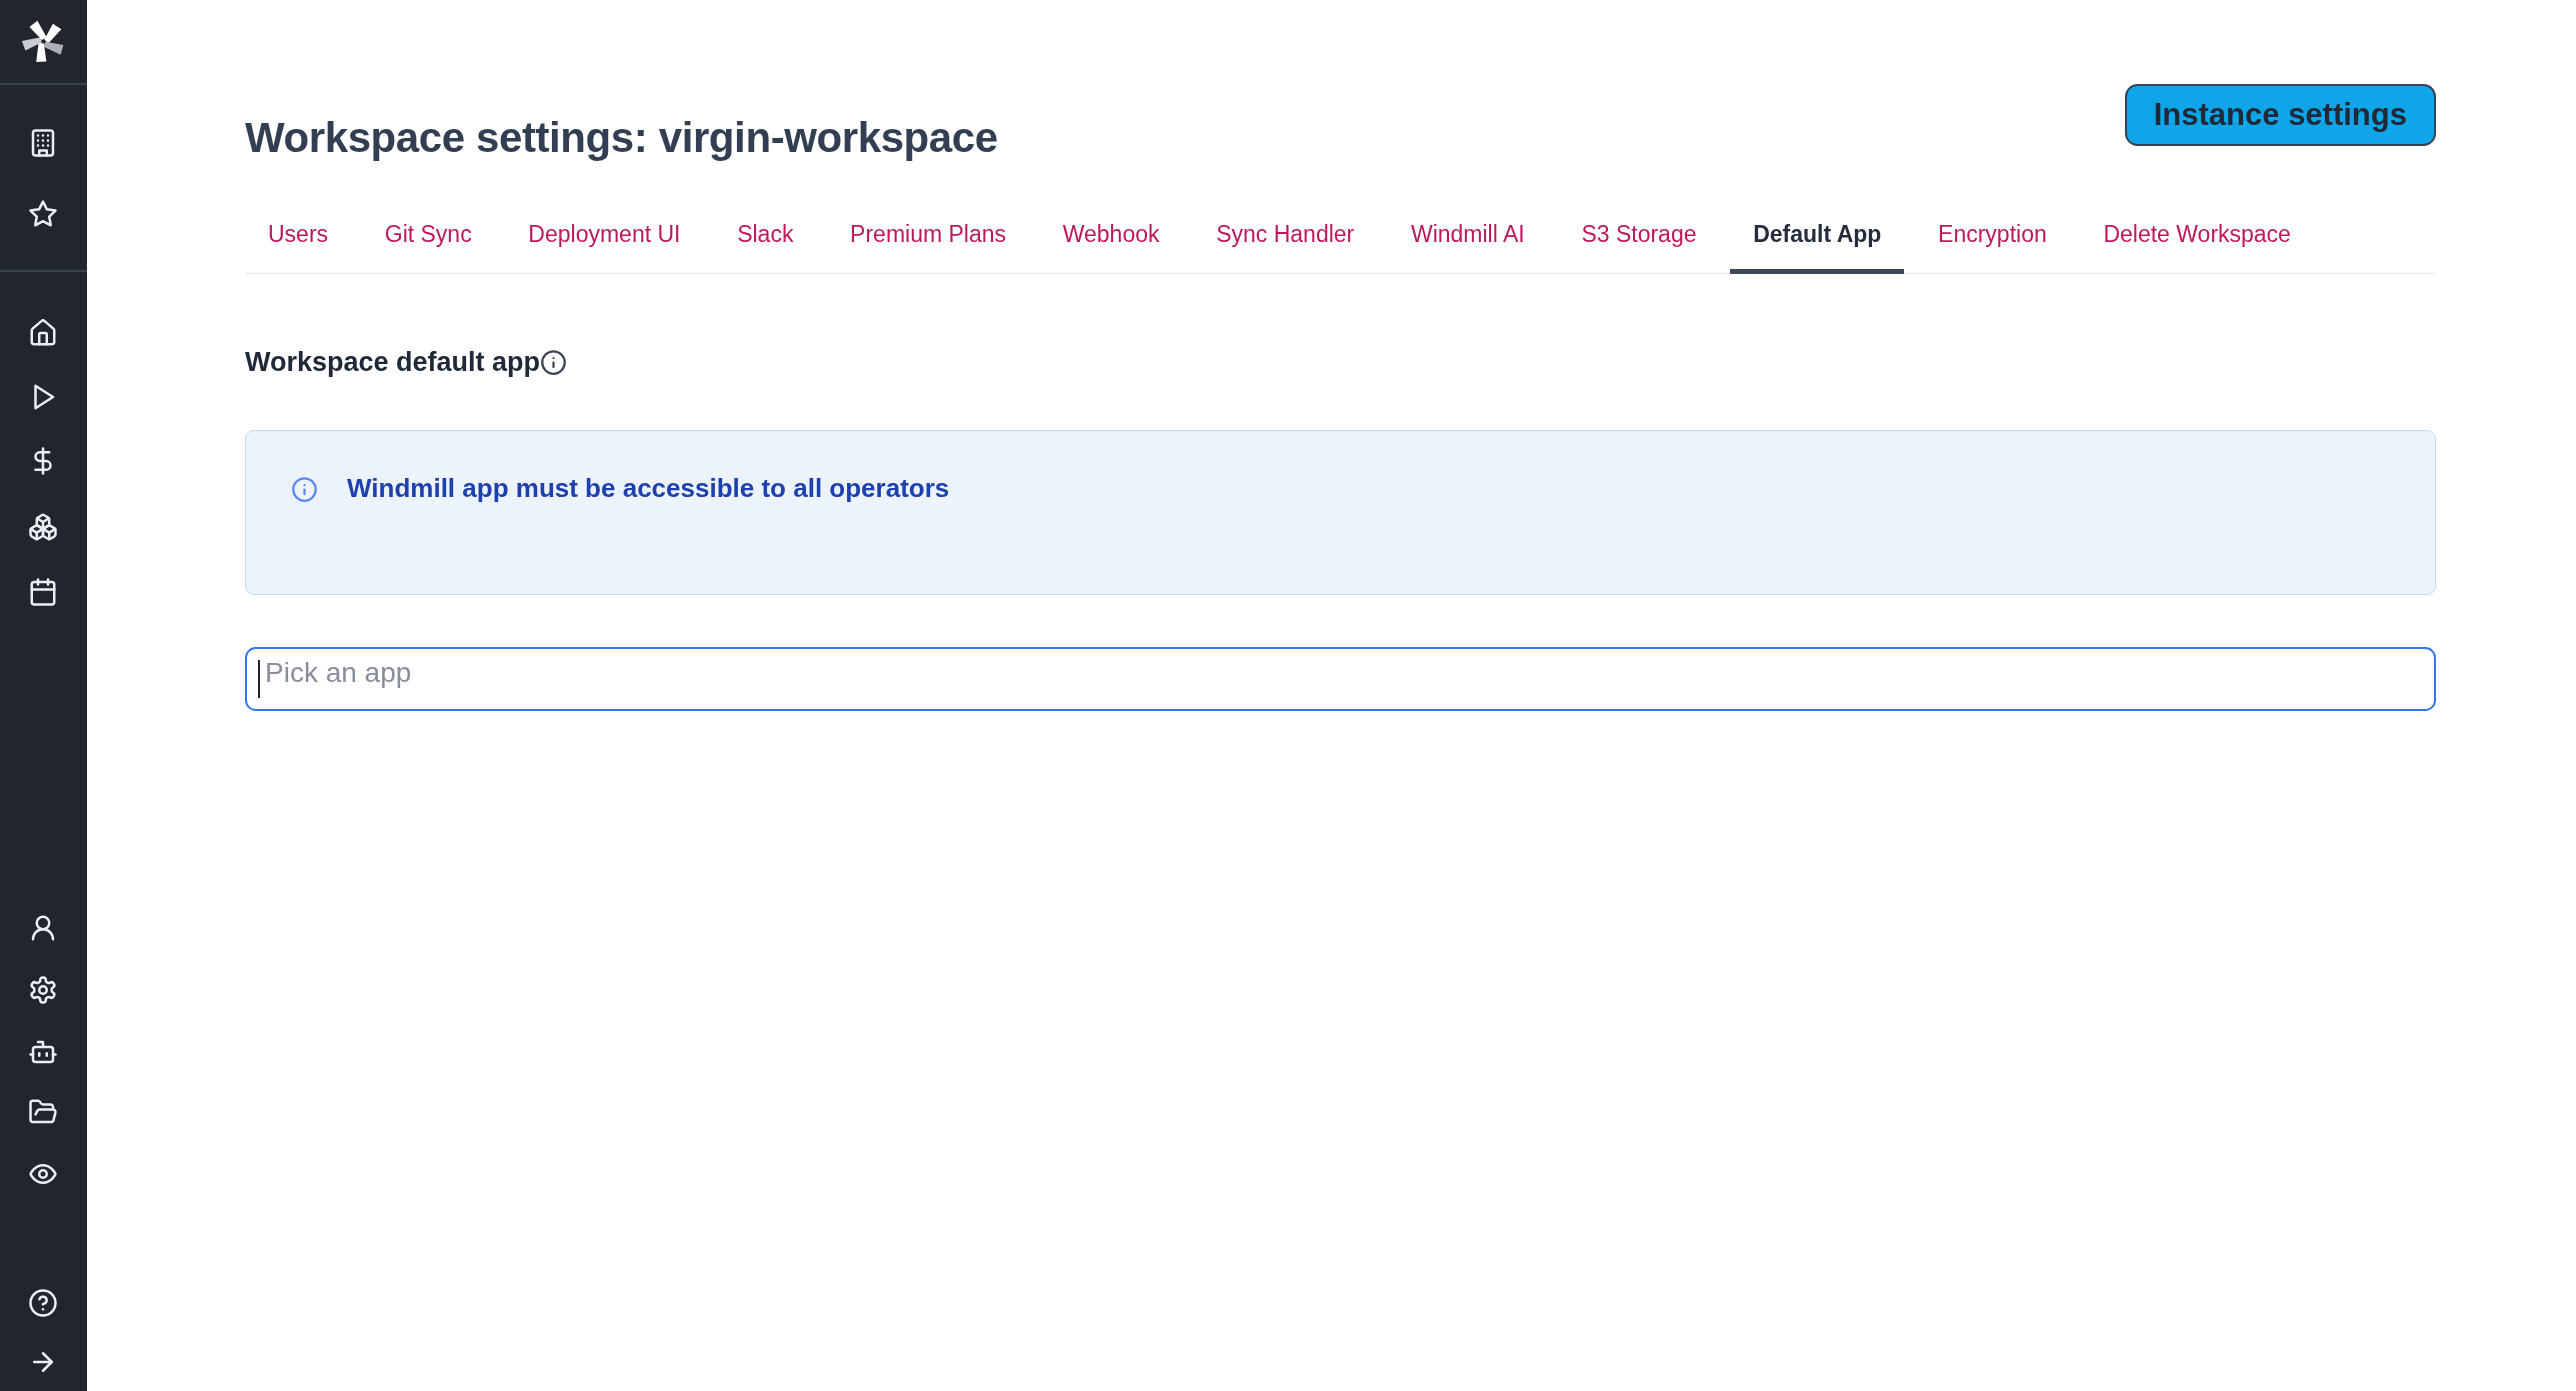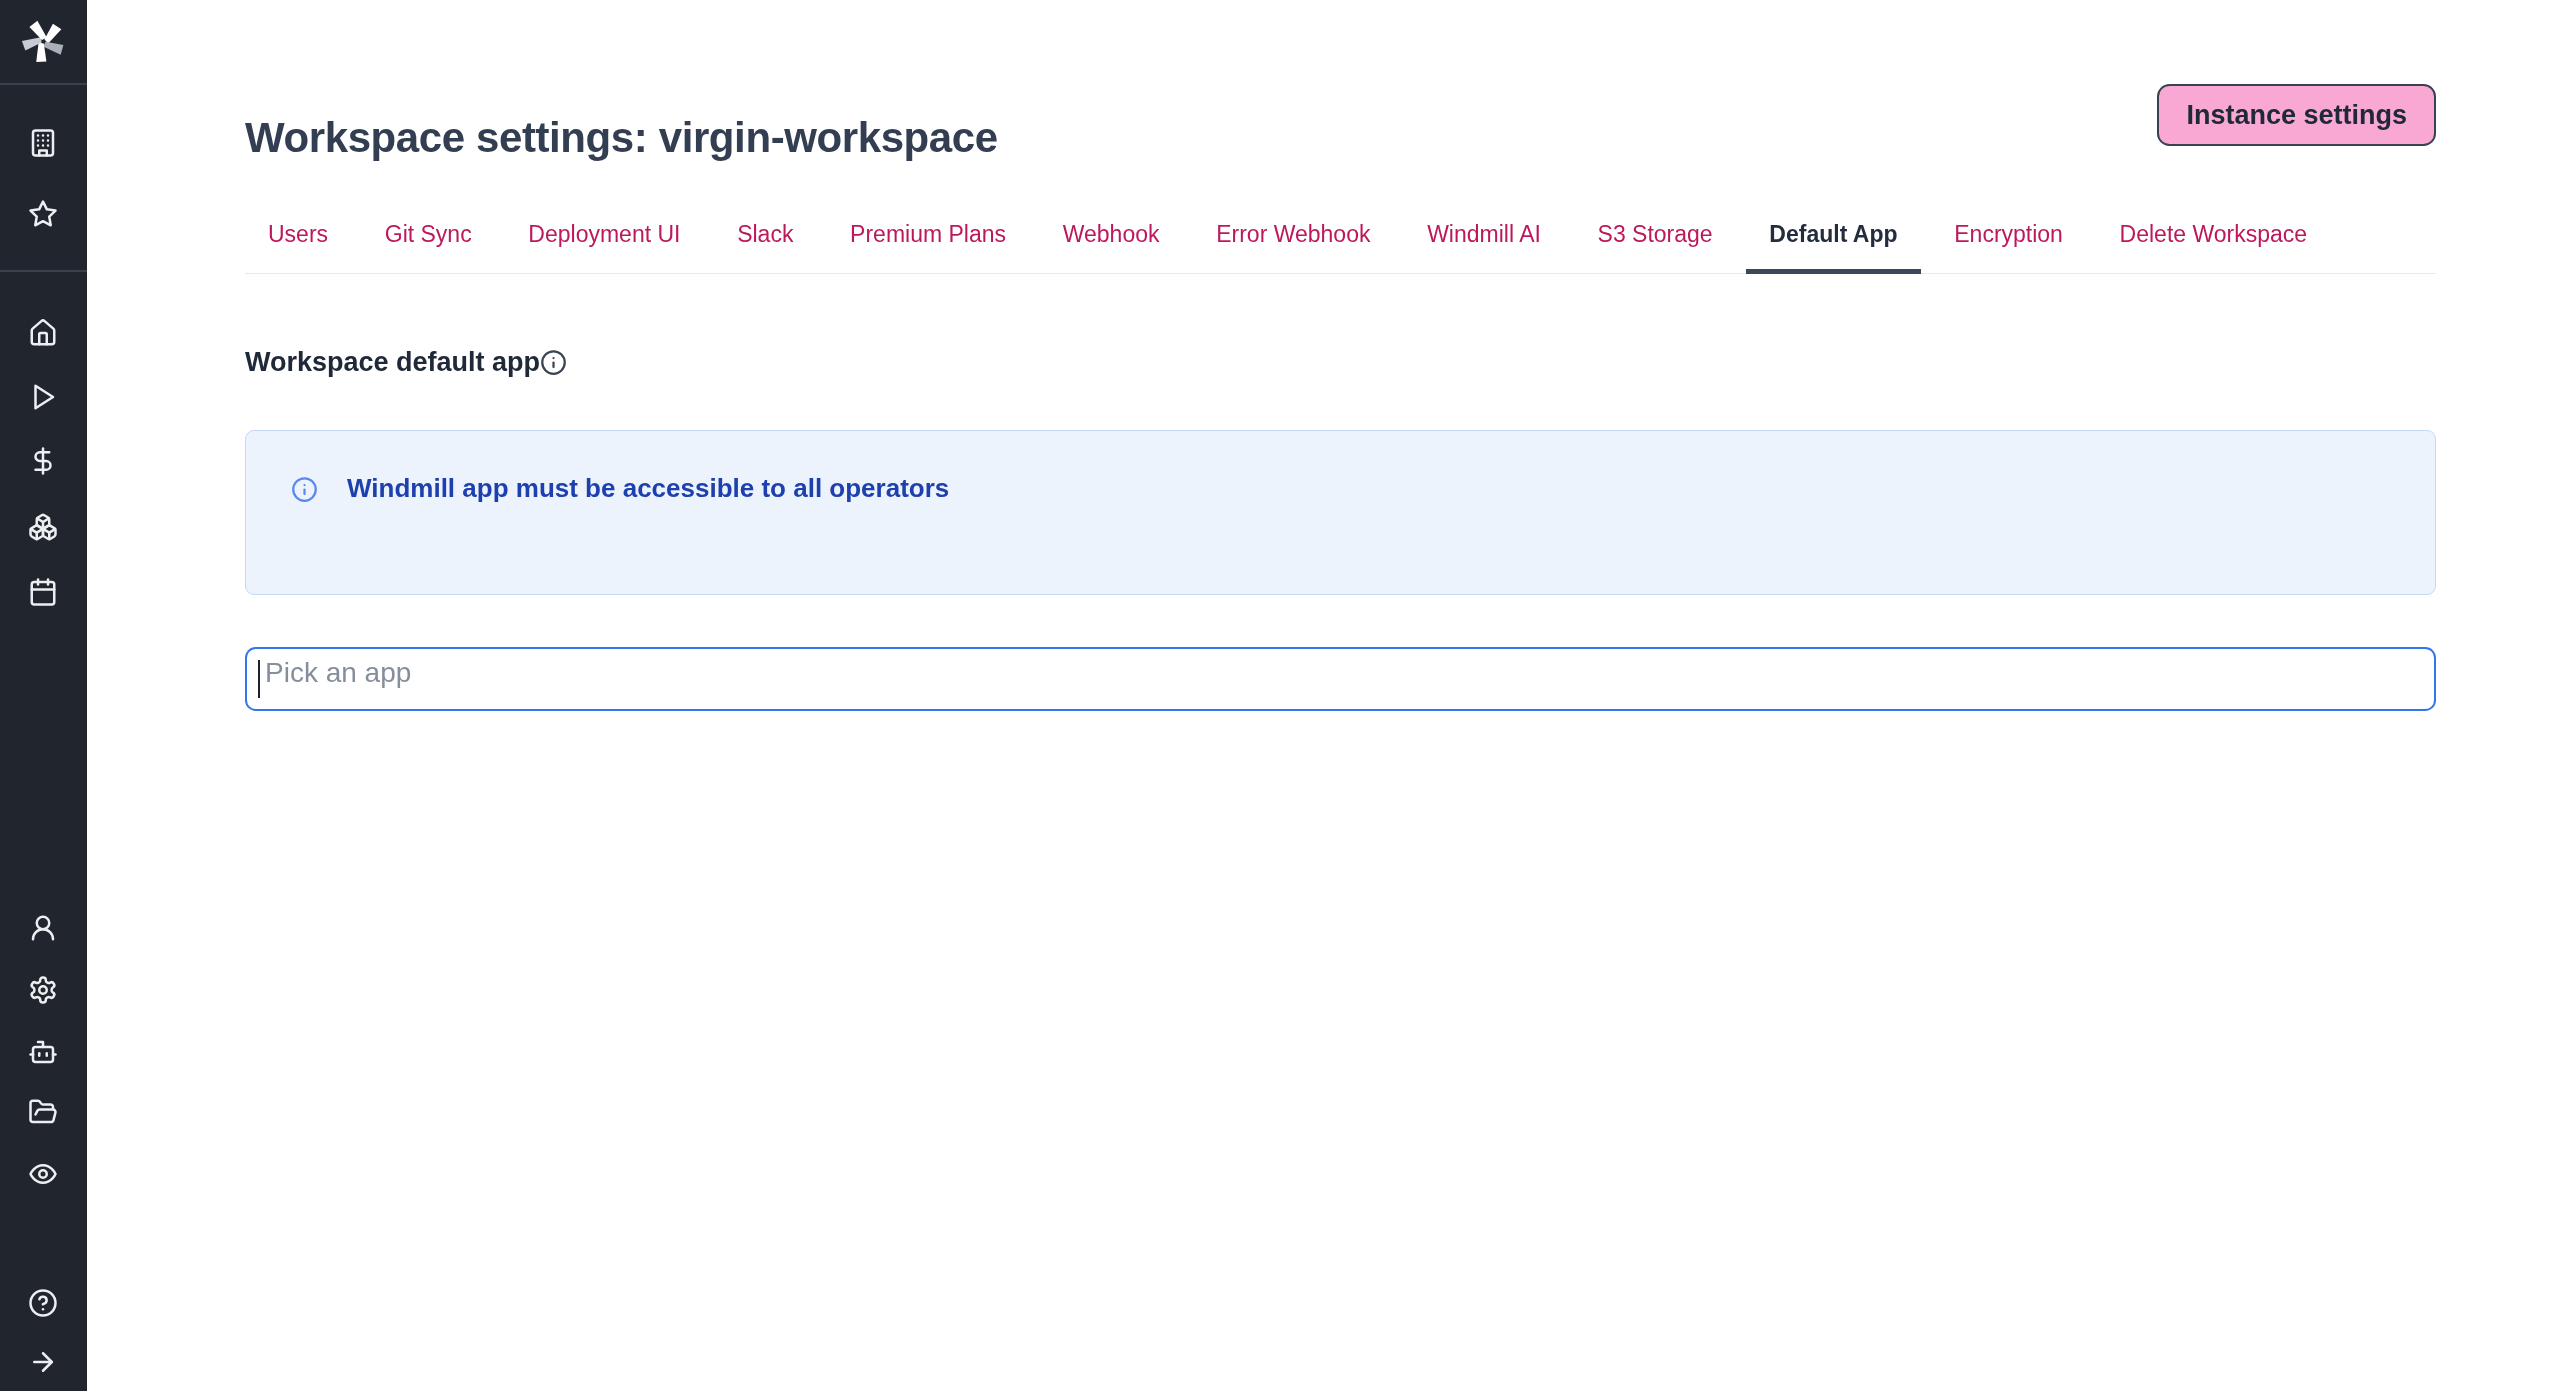--- a/index.html
+++ b/index.html
@@ -13,22 +13,22 @@
   .sidebar{position:absolute;left:0;top:0;width:87px;height:1392px;background:#21252e;}
   .sidebar .logo{position:absolute;left:19.7px;top:18px;width:47px;height:47px;cursor:pointer;}
   .sb-divider{position:absolute;left:0;width:87px;height:1.8px;background:#3a414e;}
   .nav-item{position:absolute;left:28px;width:30px;height:30px;color:#eceef1;cursor:pointer;}
   .nav-item svg{display:block;width:30px;height:30px;}
   
   .main{position:absolute;left:87px;top:0;right:0;bottom:0;background:#ffffff;}
   .page-title{position:absolute;left:158px;top:86px;font-size:42px;font-weight:700;
     color:#333e52;letter-spacing:-0.4px;}
   .instance-btn{position:absolute;right:140px;top:84px;height:62px;padding:0 27px;
-    background:#f9a8d4;border:2.7px solid #384252;border-radius:12.5px;
-    font-family:inherit;font-size:27px;font-weight:700;color:#202938;cursor:pointer;}
+    background:#0ea5e9;border:2.7px solid #384252;border-radius:12.5px;
+    font-family:inherit;font-size:31px;font-weight:700;color:#202938;cursor:pointer;}
   
   .tabs{position:absolute;left:158px;top:208px;width:2191px;display:flex;gap:10.7px;
     border-bottom:1.8px solid #e7e9ee;}
   .tab{padding:13.4px 23px 19.7px 23px;font-size:23px;color:#be185d;white-space:nowrap;
     cursor:pointer;}
   .tab.active{color:#242d3d;font-weight:700;border-bottom:5.4px solid #3e4759;margin-bottom:-1.8px;
     padding-bottom:21px;}
   
   .section-head{position:absolute;left:158px;top:347px;display:flex;align-items:center;}
   .section-head .txt{font-size:27px;font-weight:700;color:#202938;}
@@ -184,21 +184,21 @@
 
   <button class="instance-btn">Instance settings</button>
 
   <div class="tabs">
     <div class="tab">Users</div>
     <div class="tab">Git Sync</div>
     <div class="tab">Deployment UI</div>
     <div class="tab">Slack</div>
     <div class="tab">Premium Plans</div>
     <div class="tab">Webhook</div>
-    <div class="tab">Error Webhook</div>
+    <div class="tab">Sync Handler</div>
     <div class="tab">Windmill AI</div>
     <div class="tab">S3 Storage</div>
     <div class="tab active">Default App</div>
     <div class="tab">Encryption</div>
     <div class="tab">Delete Workspace</div>
   </div>
 
   <div class="section-head">
     <span class="txt">Workspace default app</span>
     <span class="info-i">

